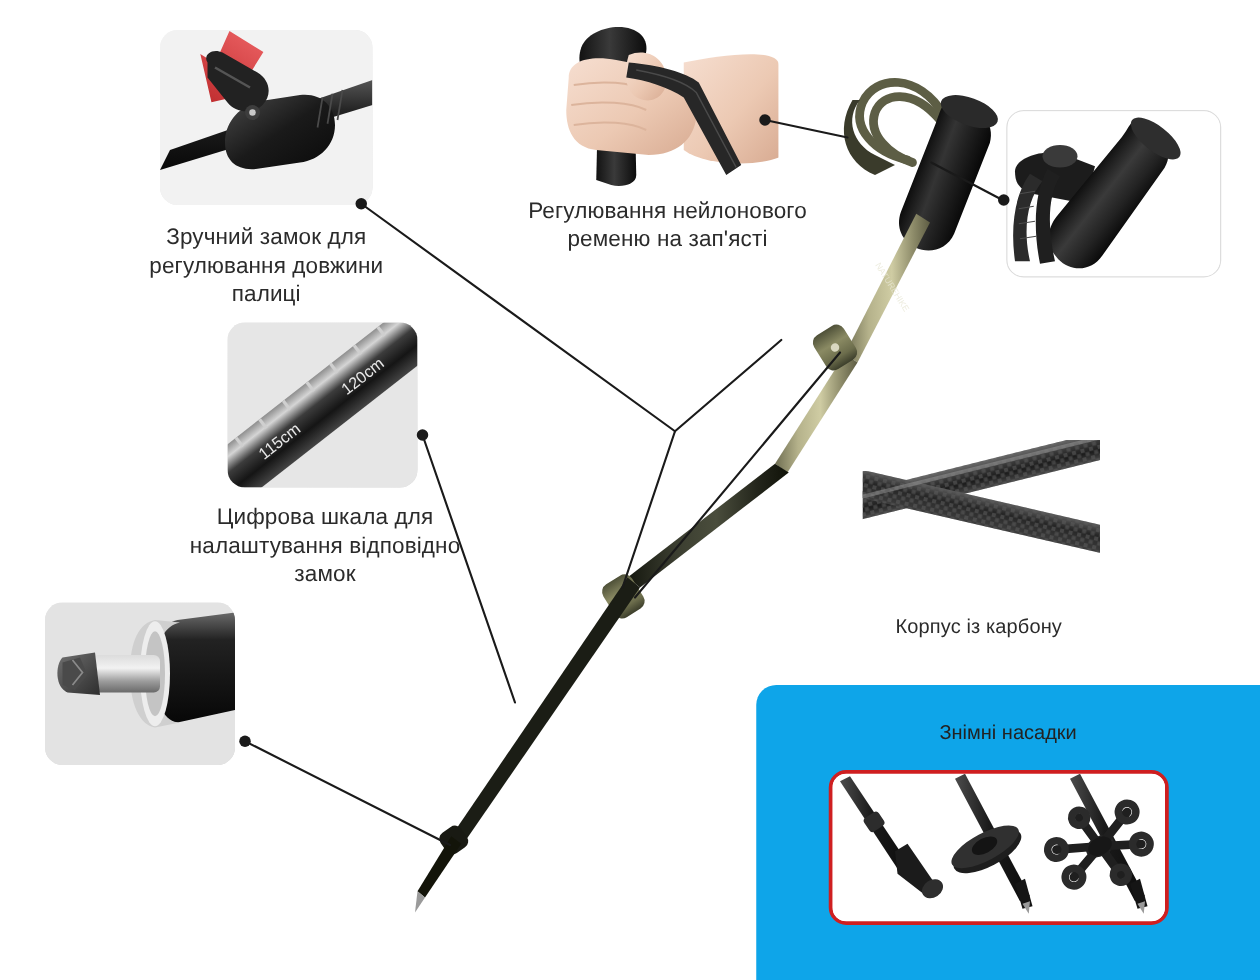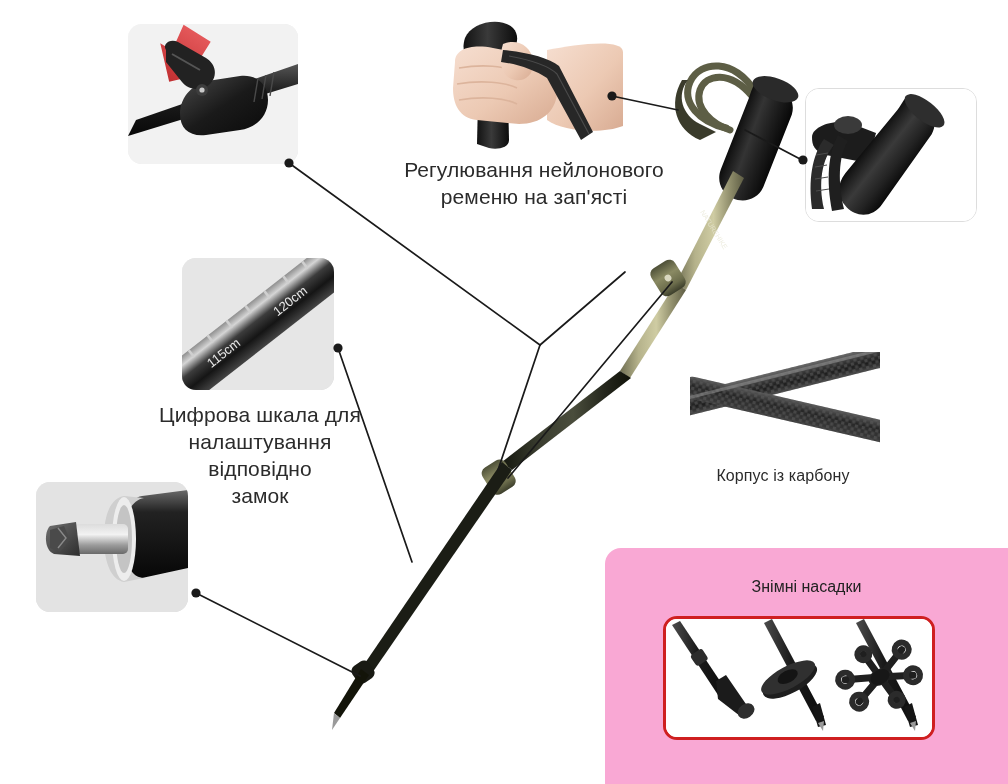--- a/index.html
+++ b/index.html
@@ -14,21 +14,21 @@
   .stage{position:absolute;left:0;top:0;width:1008px;height:784px;}
 
   
   .lines{position:absolute;left:0;top:0;width:1008px;height:784px;z-index:5;}
 
   
   .cap{
     position:absolute;
     text-align:center;
     color:#2b2b2b;
-    font-size:21px;
+    font-size:18px;
     line-height:1.28;
     letter-spacing:0.1px;
     z-index:6;
     white-space:pre-line;
   }
 
   
   .panel{
     position:absolute;
     border-radius:14px;
@@ -39,21 +39,21 @@
 
   
   .pbg-lock{background:linear-gradient(135deg,#f6f6f6 0%,#ebebeb 45%,#e2e2e2 100%);}
   .pbg-white{background:#ffffff;}
   .pbg-grey{background:linear-gradient(150deg,#e8e8e8 0%,#dedede 60%,#d5d5d5 100%);}
   .pbg-tip{background:linear-gradient(160deg,#eaeaea 0%,#e0e0e0 55%,#d6d6d6 100%);}
 
   
   .acc-panel{
     position:absolute;
-    background:#f9a8d4;
+    background:#0ea5e9;
     border-radius:16px 0 0 0;
     z-index:4;
   }
   .acc-title{
     position:absolute;
     width:100%;
     text-align:center;
     color:#222;
     font-size:16px;
   }
@@ -210,20 +210,23 @@
         <circle cx="74" cy="66" r="2.6" fill="#c9c9c9"></circle>
 
         <g stroke="#4a4a4a" stroke-width="1.4" fill="none">
           <path d="M130,54 L126,78"></path>
             <path d="M138,51 L134,75"></path>
             <path d="M146,48 L142,72"></path>
         </g>
       </g>
     </svg>
   </div>
+  <div class="cap" style="left:105px;top:178px;width:216px;">Зручний замок для
+регулювання довжини
+палиці</div>
 
   <div class="panel pbg-white" style="left:443px;top:8px;width:180px;height:145px;border-radius:0;background:transparent;">
     <svg class="svgfill" viewBox="0 0 180 145">
       <defs>
         <linearGradient id="skin" x1="0" y1="0" x2="1" y2="1">
           <stop offset="0%" stop-color="#f6ded0"></stop>
             <stop offset="55%" stop-color="#ecc9b3"></stop>
           <stop offset="100%" stop-color="#d8ab92"></stop>
         </linearGradient>
         <linearGradient id="gripB" x1="0" y1="0" x2="1" y2="0">
@@ -393,21 +396,21 @@
       <g transform="rotate(13 95 52)">
         <rect x="-10" y="46" width="215" height="22" rx="11" fill="url(#cfB)"></rect>
         <rect x="-10" y="46" width="215" height="22" rx="11" fill="url(#weave)"></rect>
       </g>
 
       <g transform="rotate(-14 95 50)">
         <rect x="-10" y="21" width="215" height="3" rx="2" fill="#9a9a9a" opacity="0.5"></rect>
       </g>
     </svg>
   </div>
-  <div class="cap" style="left:668px;top:466px;width:230px;font-size:16px;">Корпус із карбону</div>
+  <div class="cap" style="left:668px;top:492px;width:230px;font-size:16px;">Корпус із карбону</div>
 
   <div class="acc-panel" style="left:605px;top:548px;width:403px;height:236px;">
     <div class="acc-title" style="top:30px;">Знімні насадки</div>
     <div class="acc-box" style="left:58px;top:68px;width:266px;height:118px;">
       <svg class="svgfill" viewBox="0 0 266 118">
         <defs>
           <linearGradient id="tubeA" x1="0" y1="0" x2="1" y2="0">
             <stop offset="0%" stop-color="#4c4c4c"></stop>
               <stop offset="45%" stop-color="#1a1a1a"></stop>
             <stop offset="100%" stop-color="#0c0c0c"></stop>

